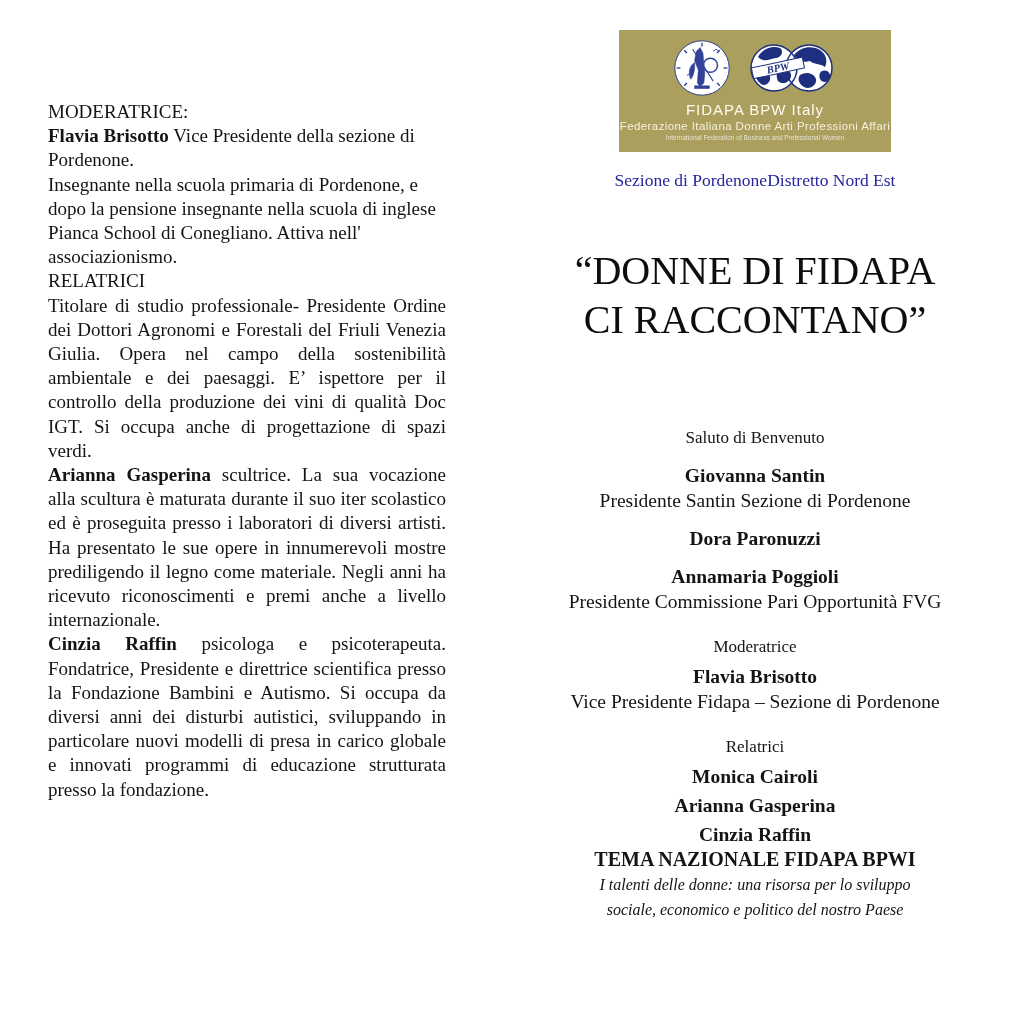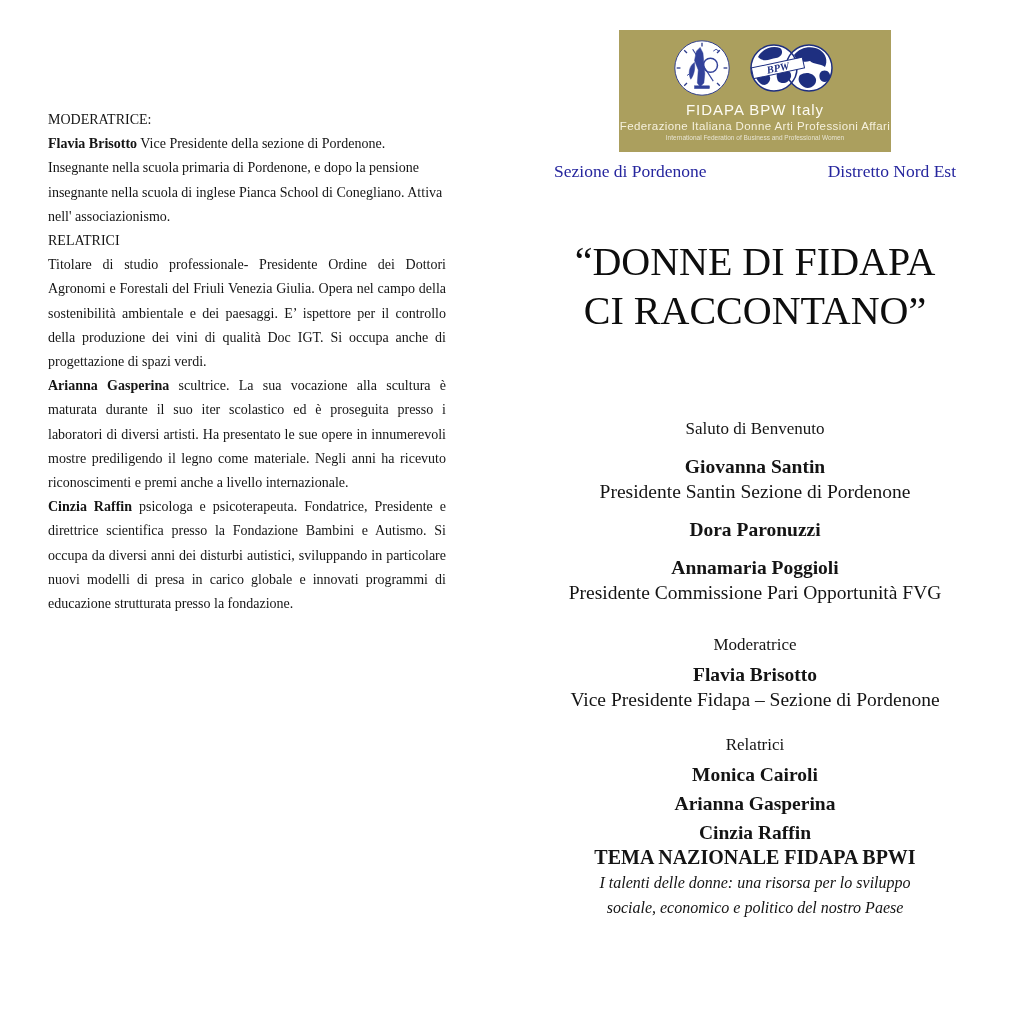--- a/index.html
+++ b/index.html
@@ -17,23 +17,23 @@
     background: #ffffff;
     font-family: "Liberation Serif", serif;
     color: var(--text_color);
     overflow: hidden;
   }
 
   
   .left-col {
     position: absolute;
     left: 48px;
-    top: 108px;
+    top: 100px;
     width: 398px;
-    font-size: 14px;
+    font-size: 19px;
     line-height: 24.2px;
   }
   .left-col p { margin: 0; }
   .justify { text-align: justify; }
   .gap-block { margin-top: 27px; }
   b.name { font-weight: bold; }
 
   
   .right-col {
     position: absolute;
@@ -75,43 +75,43 @@
     color: #f6f1dd;
   }
   .logo-line3 {
     font-size: 6.5px;
     line-height: 9px;
     color: rgba(255,255,255,0.72);
   }
 
   .sezione-row {
     display: flex;
-    justify-content: space-between;
+    justify-content: center;
     padding: 0 34px;
-    margin-top: 8px;
+    margin-top: 17px;
     color: var(--accent_blue);
     font-size: 17.5px;
     line-height: 22px;
   }
 
   .main-title {
     margin-top: 55px;
     font-size: 40px;
     line-height: 49px;
     color: #0d0d0d;
     font-weight: normal;
   }
 
   .prog-heading { font-size: 17px; line-height: 24px; }
   .prog-name    { font-size: 19.5px; line-height: 25px; font-weight: bold; }
   .prog-role    { font-size: 19.5px; line-height: 25px; }
 
   .m-saluto   { margin-top: 82px; }
   .m-guest    { margin-top: 13px; }
-  .m-moder    { margin-top: 28px; }
+  .m-moder    { margin-top: 21px; }
   .m-flavia   { margin-top: 5px; }
   .m-relatrici{ margin-top: 21px; }
   .m-rname    { margin-top: 4px; }
 
   .tema-title {
     font-size: 20px;
     line-height: 25px;
     font-weight: bold;
   }
   .tema-sub {

